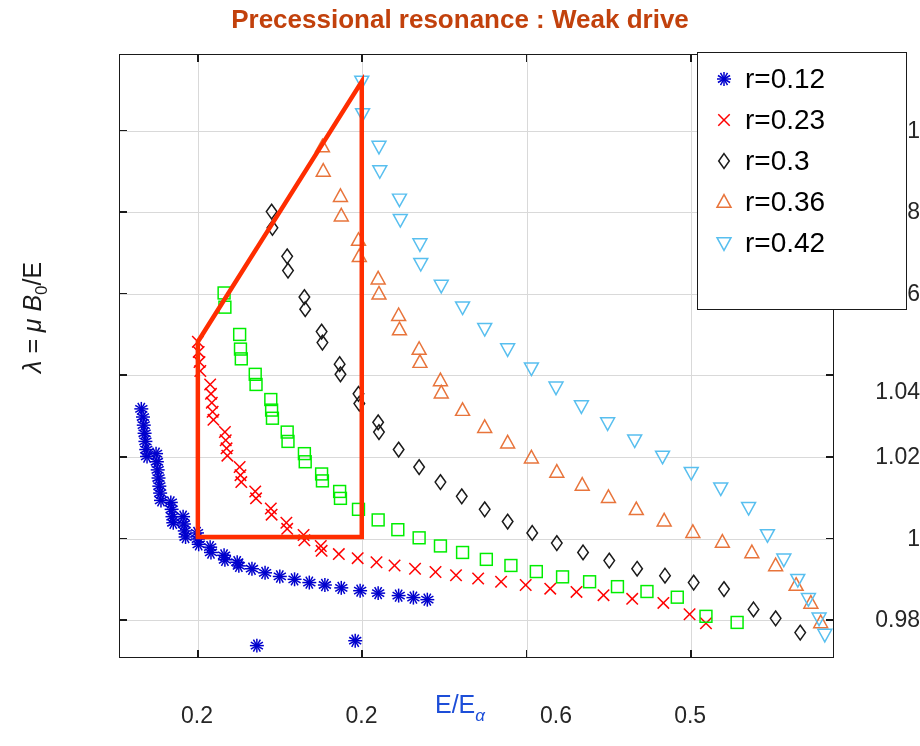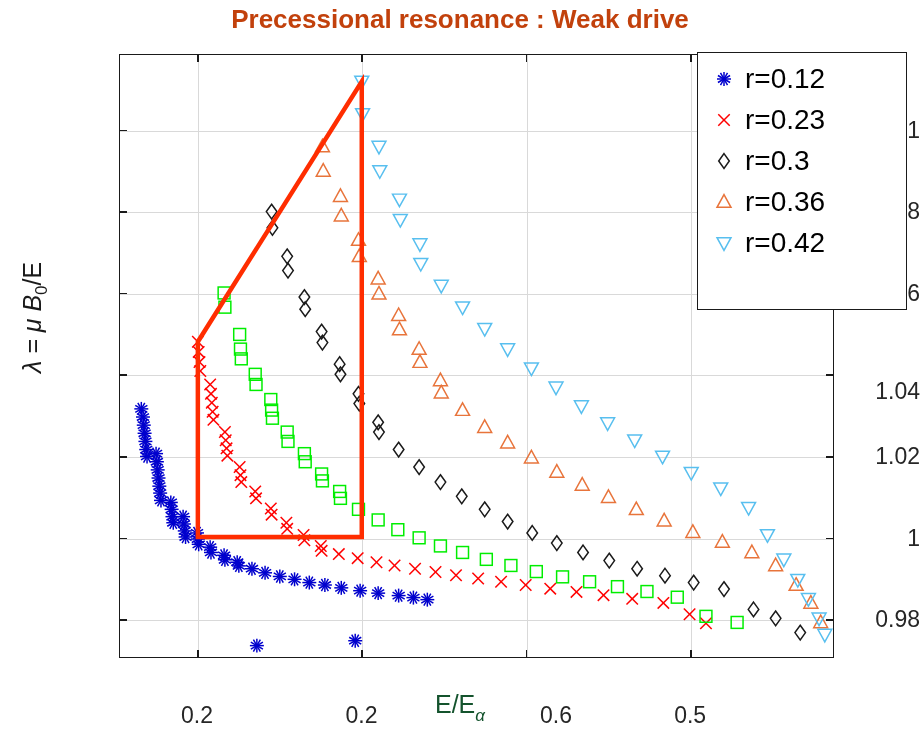--- a/index.html
+++ b/index.html
@@ -27,21 +27,21 @@
   .tickmark.xt{top:650px;width:1.6px;height:8px;}
   .tickmark.xt2{top:54px;width:1.6px;height:8px;}
 
   .ylab{position:absolute;right:0;text-align:right;font-size:23px;color:#262626;
         transform:translateY(-50%);white-space:nowrap;}
   .xlab{position:absolute;text-align:center;font-size:23px;color:#262626;
         transform:translateX(-50%);white-space:nowrap;margin-top:36px;}
 
   #xaxistitle{
     position:absolute;left:0;top:690px;width:920px;text-align:center;
-    font-size:25px;color:#14532d;
+    font-size:25px;color:#1d4ed8;
   }
   #xaxistitle .sub{font-size:17px;font-style:italic;vertical-align:-0.45em;}
 
   #yaxistitle{
     position:absolute;left:-275px;top:300px;width:620px;text-align:center;
     font-size:25px;color:#1a1a1a;transform:rotate(-90deg);transform-origin:50% 50%;
     white-space:nowrap;
   }
   #yaxistitle .it{font-style:italic;}
   #yaxistitle .sub0{font-size:17px;vertical-align:-0.4em;}

